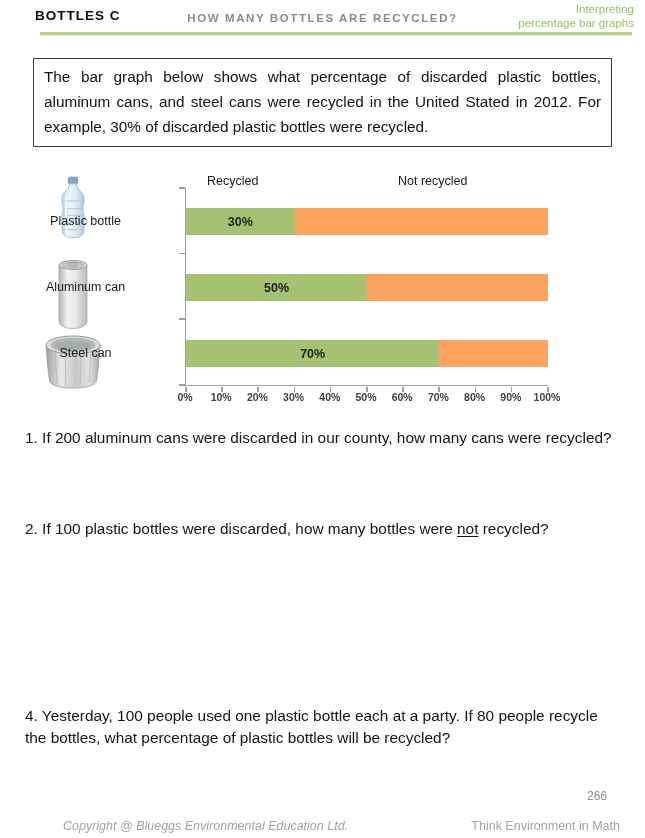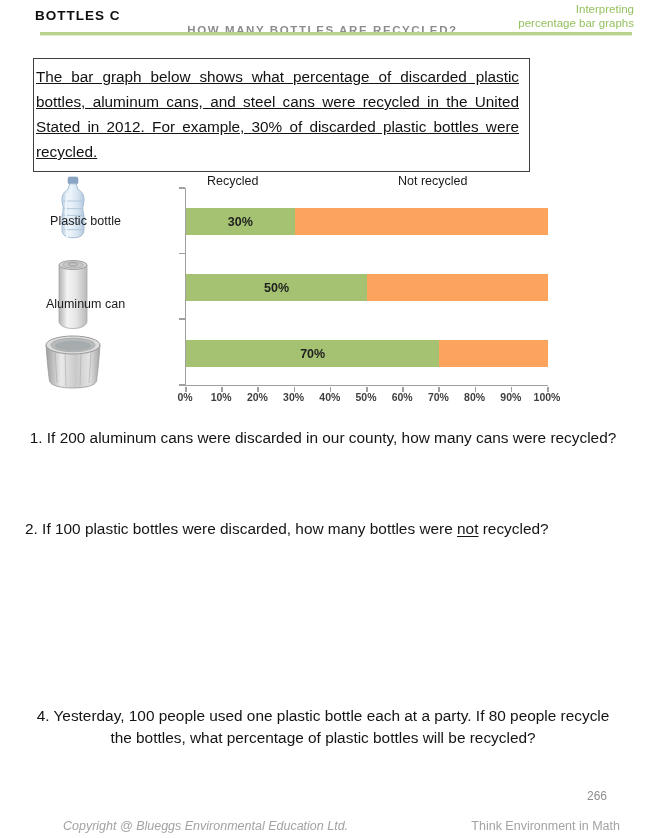--- a/index.html
+++ b/index.html
@@ -3,29 +3,29 @@
 <meta charset="utf-8">
 <style>
   html,body{margin:0;padding:0;background:#fff;}
   .page{
     position:relative;width:645px;height:838px;background:#ffffff;overflow:hidden;
     font-family:"Liberation Sans",sans-serif;color:#161616;
   }
   
   .problem-label{position:absolute;left:35px;top:8px;font-size:13.5px;font-weight:bold;
     letter-spacing:1px;color:#0d0d0d;}
-  .page-title{position:absolute;left:0;top:24px;width:100%;text-align:center;
+  .page-title{position:absolute;left:0;top:12px;width:100%;text-align:center;
     font-size:11.5px;font-weight:bold;letter-spacing:1.6px;color:#8c8c8c;}
   .topic{position:absolute;right:11px;top:2px;text-align:right;font-size:11.5px;
     line-height:14px;color:#96c161;}
   .header-rule{position:absolute;left:40px;top:32px;width:592px;height:3px;
     background:#b7d38d;border-bottom:1px solid #e3efd2;}
   
-  .intro-box{position:absolute;left:33px;top:58px;width:497px;box-sizing:border-box;
-    border:1.5px solid #3f3f3f;padding:5px 10px 7px 2px;text-decoration:underline;}
+  .intro-box{position:absolute;left:33px;top:58px;width:579px;box-sizing:border-box;
+    border:1.5px solid #3f3f3f;padding:5px 10px 7px 10px;}
   .intro-box p{margin:0;font-size:15.3px;line-height:25px;text-align:justify;
     text-align-last:left;color:#111;}
   
   .chart{position:absolute;left:0;top:170px;width:645px;height:242px;}
   .icon-img{position:absolute;}
   .icon-bottle{left:52px;top:5px;width:42px;height:73px;}
   .icon-alu{left:50px;top:87px;width:46px;height:74px;}
   .icon-steel{left:41px;top:163px;width:64px;height:58px;}
   .legend-label{position:absolute;top:4px;font-size:12.5px;color:#1a1a1a;}
   .legend-recycled{left:207px;}
@@ -39,21 +39,21 @@
   .seg-recycled{display:flex;align-items:center;justify-content:center;}
   .seg-not{flex:1;}
   .bar-label{font-size:12.5px;font-weight:600;color:#1f1f1f;}
   .y-tick{position:absolute;left:-7px;width:5.5px;height:1.5px;background:#a0a0a0;}
   .x-tick{position:absolute;bottom:-7px;width:1.5px;height:5px;background:#a0a0a0;}
   .x-labels{position:absolute;left:185px;top:221px;width:362px;height:14px;}
   .x-label{position:absolute;transform:translateX(-50%);font-size:10.5px;
     font-weight:bold;color:#3f3f3f;white-space:nowrap;}
   
   .question{position:absolute;left:25px;width:596px;font-size:15.4px;line-height:21.5px;
-    color:#141414;margin:0;text-align:center;}
+    color:#141414;margin:0;}
   .q-justify{text-align:justify;text-align-last:left;}
   .q1{top:427px;} .q2{top:518px;} .q3{top:611px;} .q4{top:705px;}
   .u{text-decoration:underline;text-underline-offset:2px;}
   
   .page-number{position:absolute;right:38px;top:789px;font-size:12px;color:#8f8f8f;}
   .copyright{position:absolute;left:63px;top:819px;font-size:12.5px;color:#a3a3a3;font-style:italic;}
   .tagline{position:absolute;right:25px;top:819px;font-size:12.5px;color:#a3a3a3;}
 </style>
 </head>
 <body>
@@ -118,21 +118,22 @@
       <path d="M14 16 q1 20 2 34 M24 18 q0.5 20 1 35 M40 18 q-0.5 20 -1 35 M50 16 q-1 20 -2 34" stroke="#ababab" stroke-width="0.9" fill="none" opacity="0.7"></path>
       <ellipse cx="32" cy="12" rx="27" ry="9" fill="#dddddd" stroke="#9a9a9a" stroke-width="1"></ellipse>
       <ellipse cx="32" cy="12" rx="22" ry="6.8" fill="#b6babb" stroke="#a0a0a0" stroke-width="0.7"></ellipse>
       <ellipse cx="32" cy="12.8" rx="18" ry="5" fill="#a6abad"></ellipse>
     </svg>
 
     <span class="legend-label legend-recycled">Recycled</span>
     <span class="legend-label legend-not">Not recycled</span>
 
     <div class="cat-label" style="top:38px">Plastic bottle</div>
-    <div class="cat-label" style="top:121px">Aluminum can</div>
+    <div class="cat-label" style="top:104px">Aluminum can</div>
+    <div class="cat-label" style="top:170px">Steel can</div>
 
     <div class="plot">
       <div class="bar-row" style="top:20px">
         <div class="seg seg-recycled" style="width: 30%; background: rgb(164, 194, 114);">
           <span class="bar-label">30%</span>
         </div>
         <div class="seg seg-not" style="background: rgb(252, 164, 94);"></div>
       </div>
       <div class="bar-row" style="top:86px">
         <div class="seg seg-recycled" style="width: 50%; background: rgb(164, 194, 114);">

